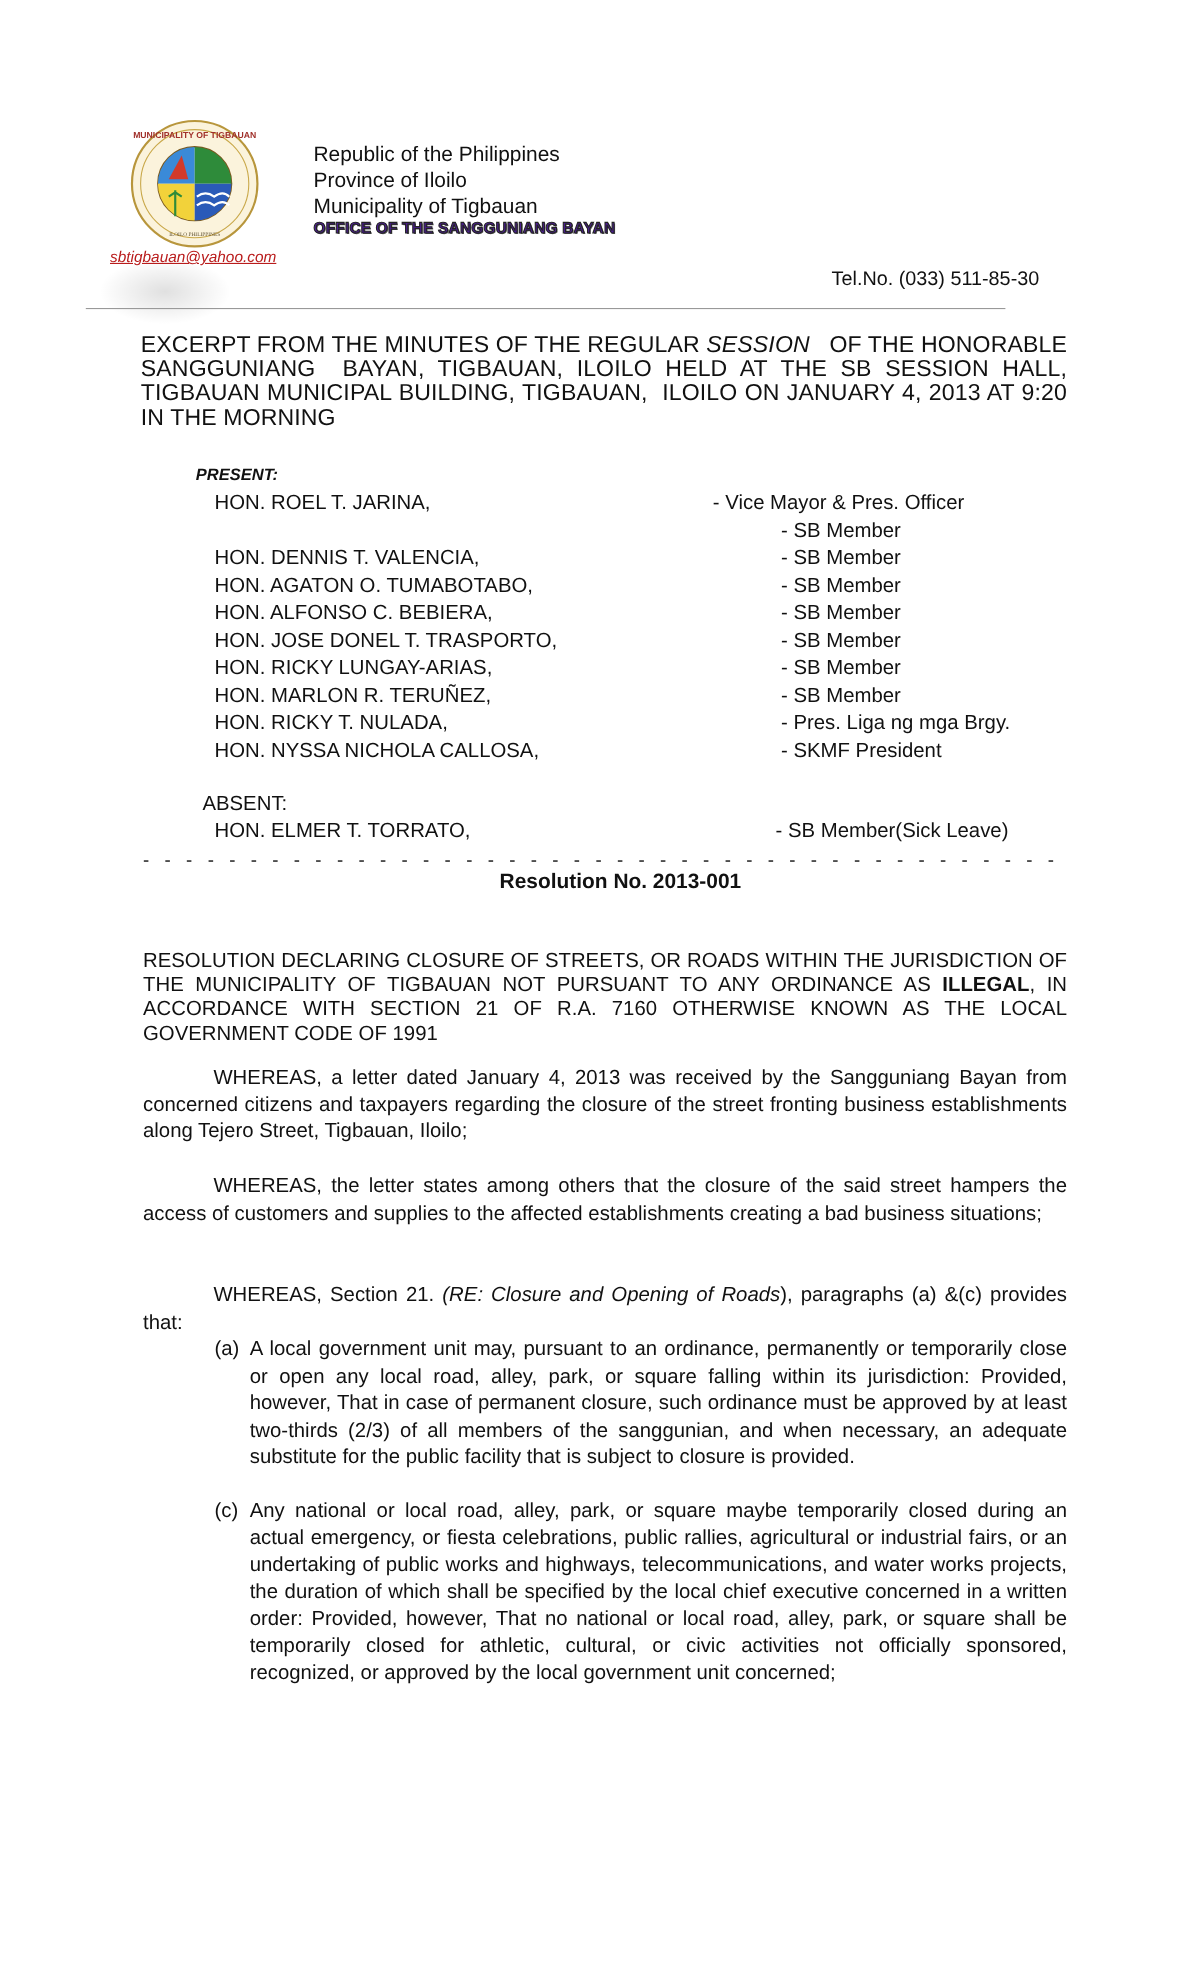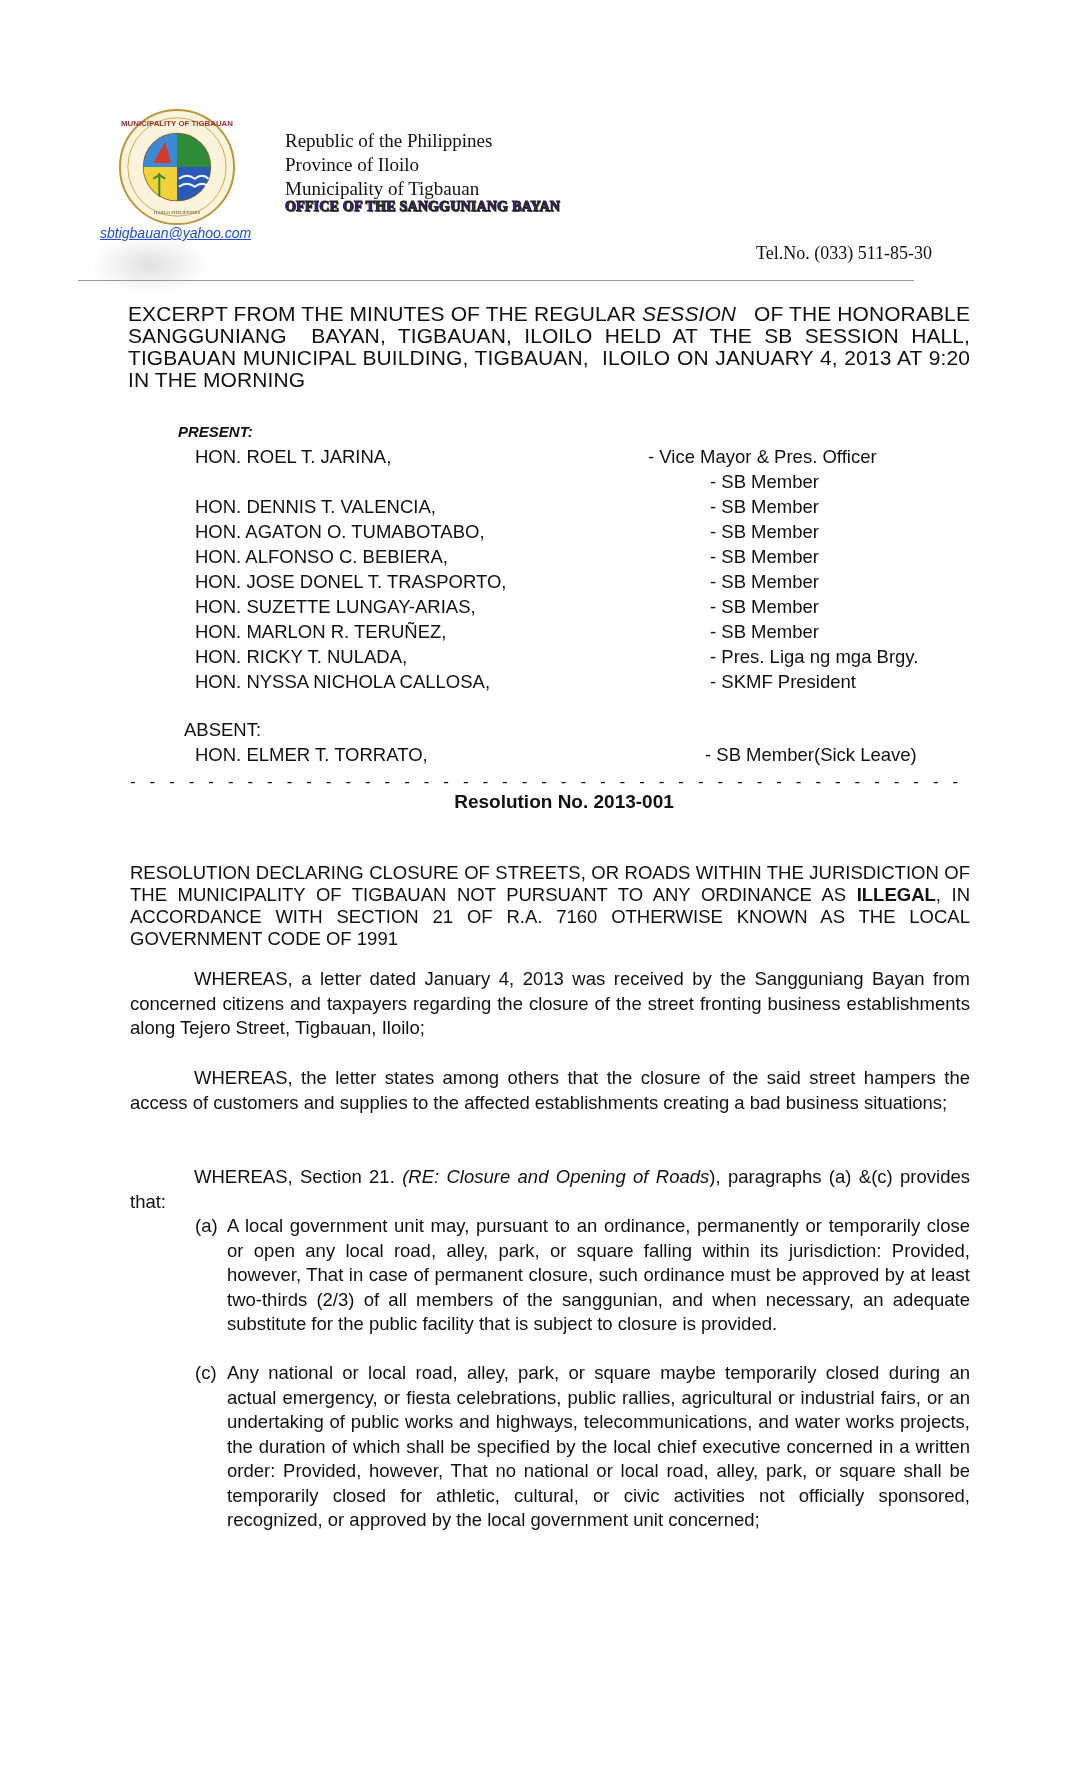--- a/index.html
+++ b/index.html
@@ -1,31 +1,31 @@
 <!DOCTYPE html>
 <html><head>
 <meta charset="utf-8">
 <style>
   html, body { margin:0; padding:0; background:#ffffff; }
   body { width:1088px; height:1792px; position:relative; overflow:hidden; color:#111; }
   .abs { position:absolute; }
-  .serif { font-family:Liberation Serif, serif; }
+  .serif { font-family:Liberation Sans, sans-serif; }
   .sans { font-family:"Liberation Sans", "DejaVu Sans", sans-serif; }
 
   
   #seal { left:118px; top:108px; width:118px; height:118px; }
   #shadow { left:90px; top:235px; width:120px; height:60px; border-radius:50%;
     background:radial-gradient(ellipse at center, rgba(0,0,0,0.12) 0%, rgba(0,0,0,0.0) 70%); }
   .hdr-line { left:285px; font-size:19px; line-height:22px; color:#111; }
   #hdr-l1 { top:130px; }
   #hdr-l2 { top:154px; }
   #hdr-l3 { top:178px; }
   #hdr-office { left:285px; top:199px; font-size:14px; font-weight:bold; letter-spacing:0.2px;
     color:#4c1d95; -webkit-text-stroke:1px #222; text-shadow:1px 1px 0 #555; }
-  #email { left:100px; top:225px; font-size:14px; font-style:italic; color:#1d4ed8; text-decoration:underline; }
+  #email { left:100px; top:225px; font-size:14px; font-style:italic; color:#b91c1c; text-decoration:underline; }
   #tel { left:756px; top:243px; font-size:18px; }
   #hr-top { left:78px; top:280px; width:836px; height:0; border-top:1px solid #999; }
 
   
   .body-text { font-family:"Liberation Sans", "DejaVu Sans", sans-serif; font-size:18.5px; line-height:24.5px; color:#111; }
   #excerpt { left:128px; top:303px; width:842px; text-align:justify; font-size:21px; line-height:22px; letter-spacing:0.1px; }
   #present-label { left:178px; top:420px; font-weight:bold; font-style:italic; font-size:15px; }
   .att-row { left:195px; width:780px; height:24px; }
   .att-name { position:absolute; left:0; top:0; white-space:nowrap; }
   .att-role { position:absolute; top:0; white-space:nowrap; }
@@ -92,21 +92,21 @@
   </div>
 <div class="abs body-text att-row" style="top:545px">
     <span class="att-name">HON. ALFONSO C. BEBIERA,</span>
     <span class="att-role" style="left:515px">-  SB Member</span>
   </div>
 <div class="abs body-text att-row" style="top:570px">
     <span class="att-name">HON. JOSE DONEL T. TRASPORTO,</span>
     <span class="att-role" style="left:515px">-  SB Member</span>
   </div>
 <div class="abs body-text att-row" style="top:595px">
-    <span class="att-name">HON. SUZETTE LUNGAY-ARIAS,</span>
+    <span class="att-name">HON. RICKY LUNGAY-ARIAS,</span>
     <span class="att-role" style="left:515px">-  SB Member</span>
   </div>
 <div class="abs body-text att-row" style="top:620px">
     <span class="att-name">HON. MARLON R. TERUÑEZ,</span>
     <span class="att-role" style="left:515px">-  SB Member</span>
   </div>
 <div class="abs body-text att-row" style="top:645px">
     <span class="att-name">HON. RICKY T. NULADA,</span>
     <span class="att-role" style="left:515px">-  Pres. Liga ng mga Brgy.</span>
   </div>

